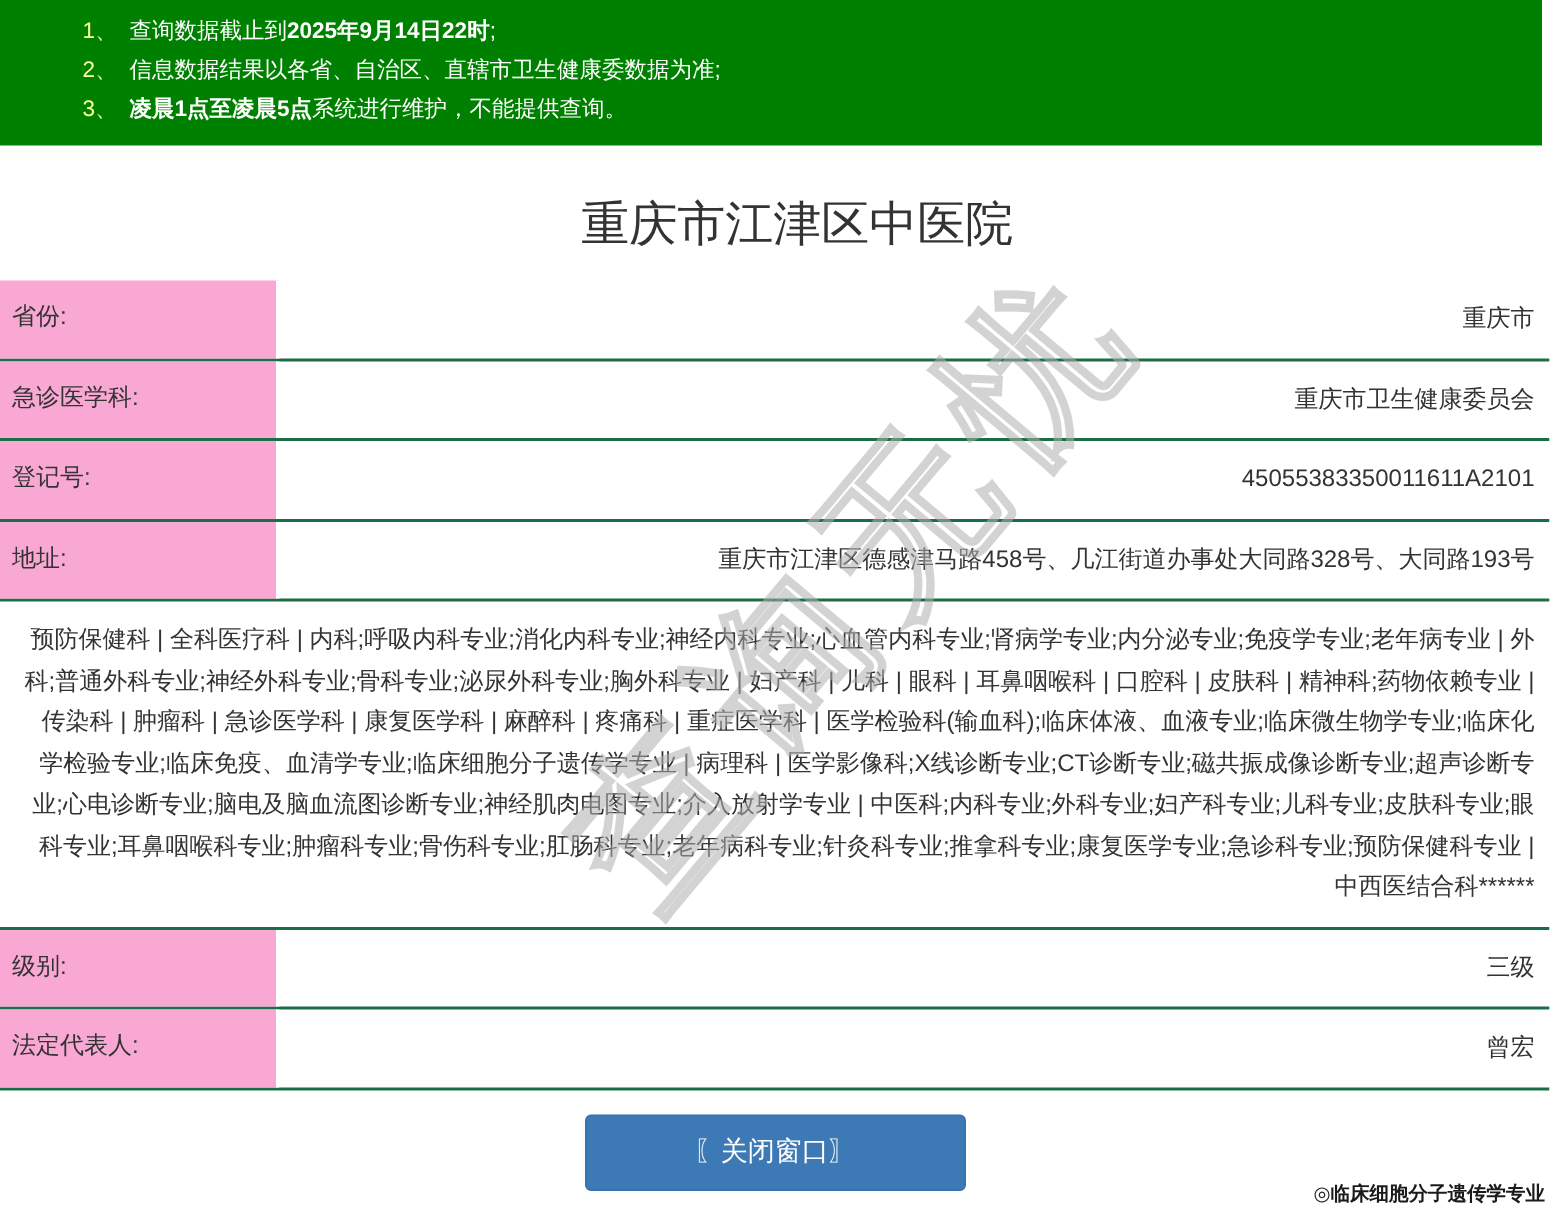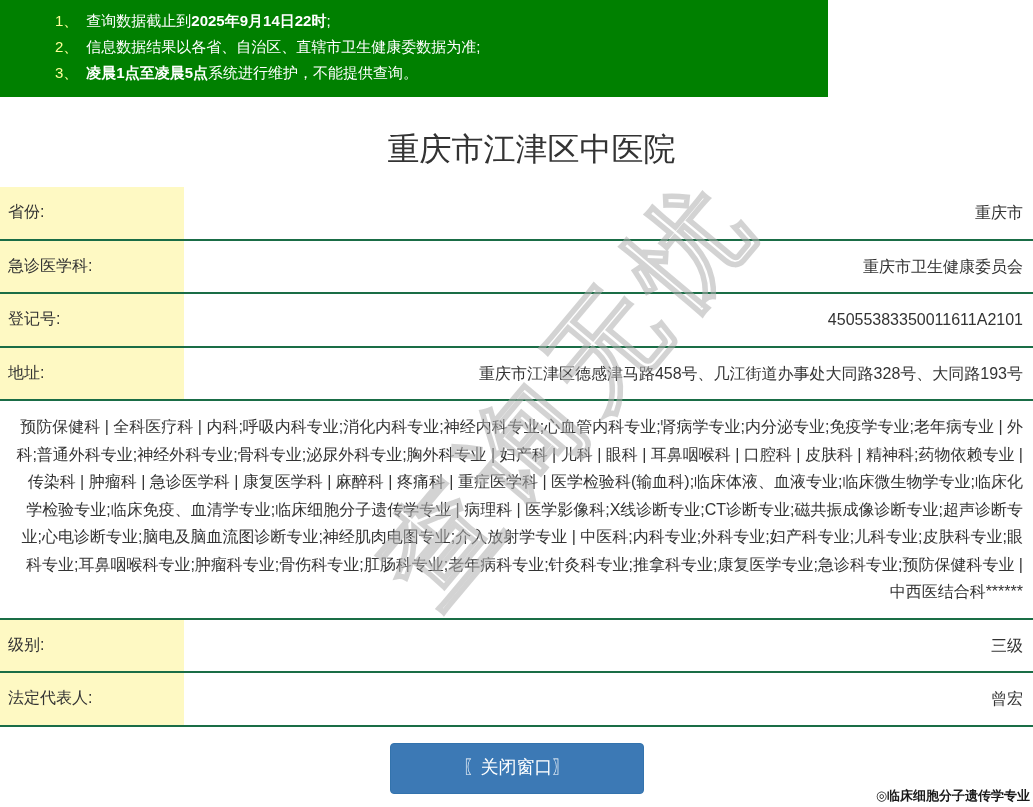--- a/index.html
+++ b/index.html
@@ -7,21 +7,21 @@
     width:1033px; height:807px;
     position:relative; overflow:hidden;
     background:#ffffff;
     font-family:"Liberation Sans","DejaVu Sans",sans-serif;
     color:#333;
   }
   
   .notice-bar {
     background:#008000;
     padding:8px 10px 11px 55px;
-    width:828px; box-sizing:border-box;
+    width:1028px; box-sizing:border-box;
   }
   .notice-line {
     color:#ffffff;
     font-size:15px;
     line-height:26px;
     white-space:nowrap;
   }
   .notice-num { color:#ffff99; margin-right:8px; }
   .notice-bold { font-weight:bold; }
   
@@ -37,21 +37,21 @@
   
   .info-table { margin-top:16px; width:1033px; }
   .info-row {
     display:flex;
     border-bottom:2px solid #1a6d46;
     align-items:stretch;
   }
   .field-label {
     width:186px; flex:0 0 186px;
     box-sizing:border-box;
-    background:#fef9c3;
+    background:#f9a8d4;
     border-right:2px solid #ffffff;
     padding:13px 8px 13px 8px;
     font-size:16px;
     line-height:24px;
     color:#333;
   }
   .field-value {
     flex:1;
     padding:12px 10px 12px 12px;
     font-size:16px;

